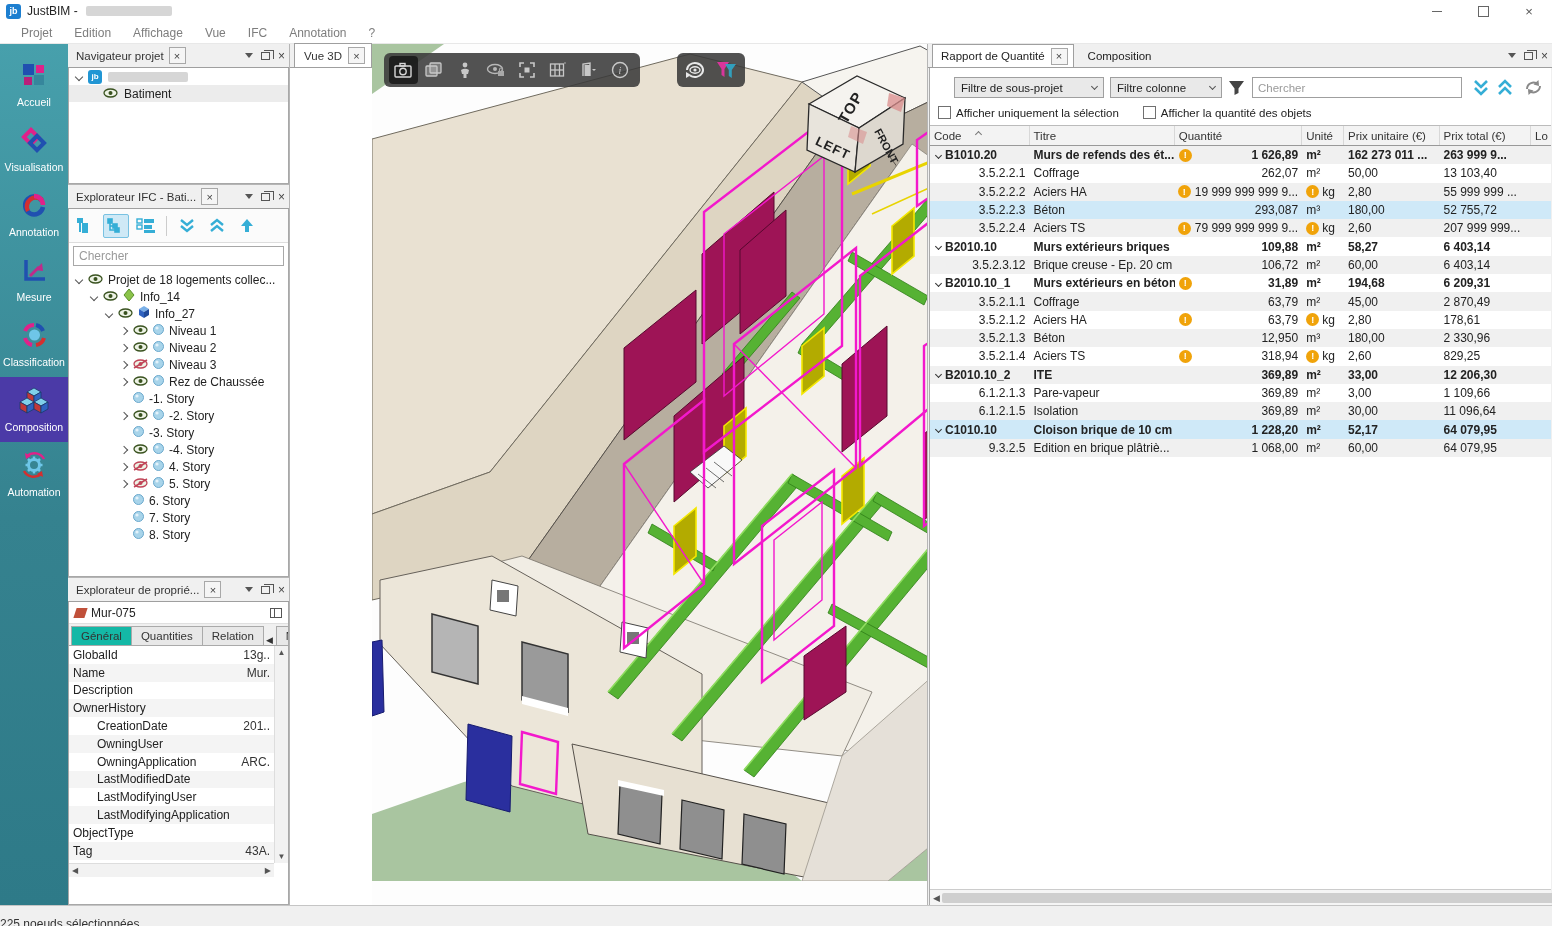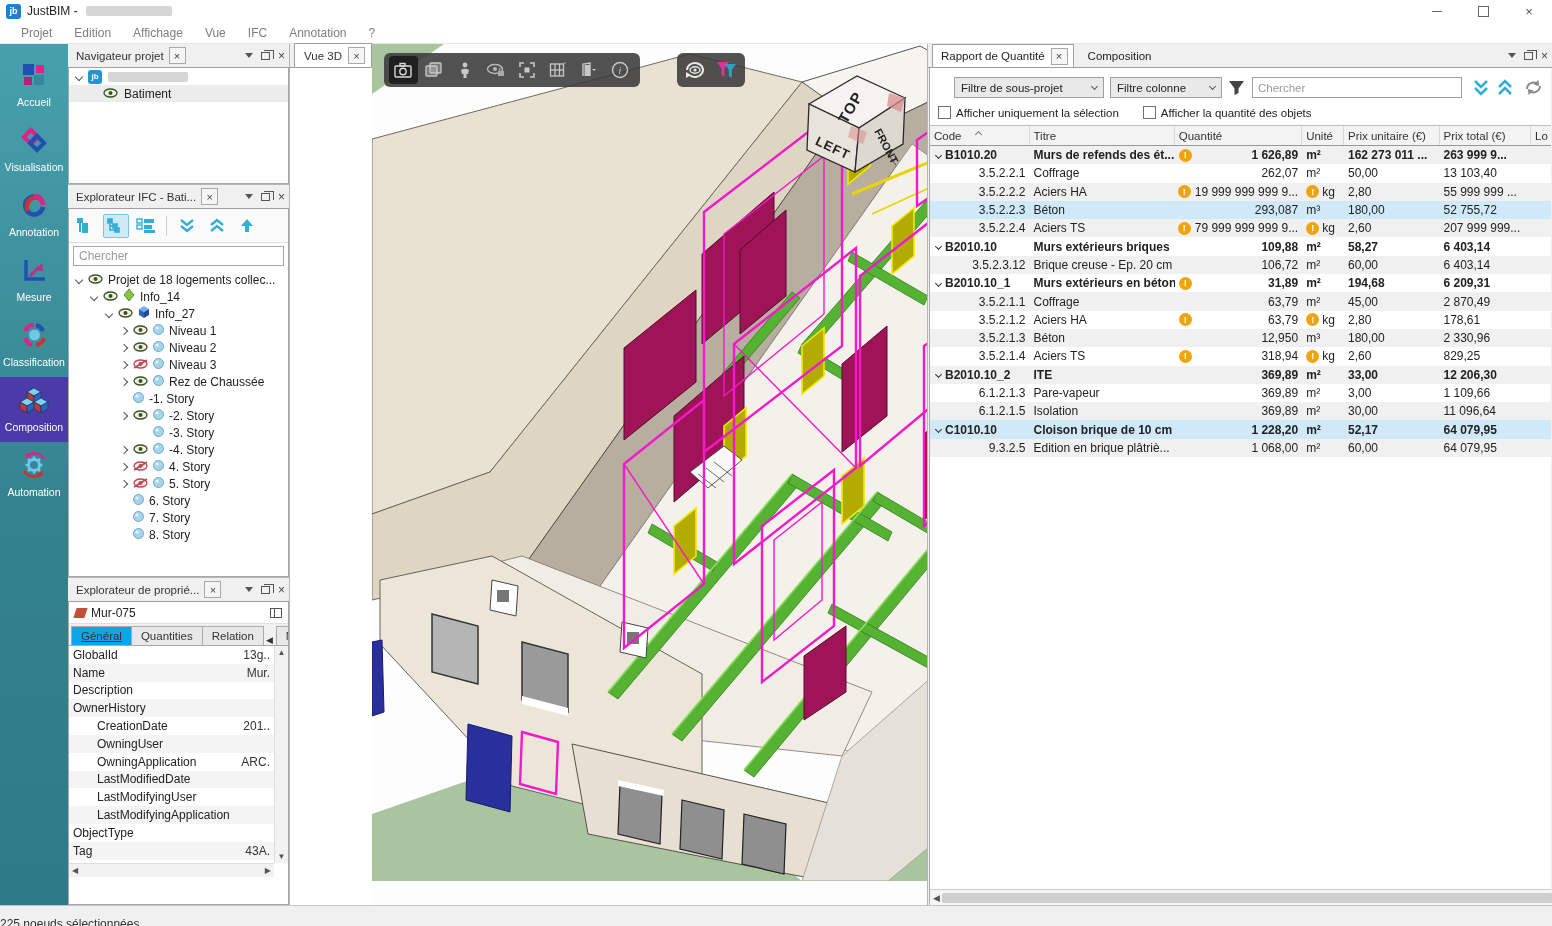--- a/index.html
+++ b/index.html
@@ -47,21 +47,21 @@
   .search-box { margin:3px 4px; height:20px; border:1px solid #a8a8a8; background:#fff; display:flex; align-items:center; padding:0 5px; }
   .search-box input { border:none; outline:none; width:100%; font-size:12px; color:#333; font-family:"Liberation Sans",sans-serif; }
   .search-box input::placeholder { color:#9a9a9a; }
   
   .obj-header { height:22px; display:flex; align-items:center; padding:0 6px; gap:5px; font-size:12px; color:#222; background:#fff; border-bottom:1px solid #e0e0e0; }
   .wall-ico { width:11px; height:10px; background:#c0503a; transform:skewX(-18deg); flex-shrink:0; }
   .ico-layout { margin-left:auto; width:12px; height:10px; border:1px solid #555; position:relative; }
   .ico-layout::before { content:""; position:absolute; left:3px; top:0; bottom:0; width:1px; background:#555; }
   .prop-tabs { height:22px; display:flex; align-items:flex-end; background:#f0f0f0; border-bottom:1px solid #aaa; padding-left:2px; }
   .prop-tab { font-size:11.5px; color:#333; padding:3px 9px; border:1px solid #aaa; border-bottom:none; background:#e8e8e8; margin-right:-1px; white-space:nowrap; }
-  .prop-tab.active { background:#0ea5e9; position:relative;text-decoration:underline; }
+  .prop-tab.active { background:#14b8a6; position:relative; }
   .tabscroll { font-size:9px; color:#333; padding:0 3px; }
   .prop-rows { position:absolute; top:0; left:0; right:14px; bottom:14px; overflow:hidden; }
   .prop-row { display:flex; height:17.8px; align-items:center; font-size:12px; color:#222; padding:0 4px; }
   .prop-row:nth-child(even) { background:#f4f4f4; }
   .prop-key.ind { padding-left:24px; }
   .prop-val { margin-left:auto; color:#333; }
   .vscroll { position:absolute; right:0; top:0; bottom:14px; width:14px; background:#f2f2f2; border-left:1px solid #ddd; display:flex; flex-direction:column; justify-content:space-between; align-items:center; font-size:8px; color:#555; padding:2px 0; }
   .hscroll { position:absolute; left:0; right:14px; bottom:0; height:14px; background:#f2f2f2; border-top:1px solid #ddd; display:flex; justify-content:space-between; align-items:center; font-size:8px; color:#555; padding:0 3px; }
   
   .viewport { width:638px; display:flex; flex-direction:row; flex-shrink:0;justify-content:space-between; }
@@ -430,21 +430,21 @@
               <span style="margin-right: 5px;"><svg width="15" height="10">
                   <ellipse cx="7.5" cy="5" rx="6.5" ry="4" fill="#eef3e6" stroke="#39521f" stroke-width="1.3"></ellipse>
                   <circle cx="7.5" cy="5" r="2" fill="#39521f"></circle>
                 </svg></span>
               <span style="margin-right: 5px;"><svg width="11" height="11">
                   <circle cx="5.5" cy="5.5" r="5" fill="#a8d4ea" stroke="#6aa8cc"></circle>
                   <circle cx="4" cy="4" r="1.6" fill="#e4f2fa"></circle>
                 </svg></span>
               <span>-2. Story</span>
             </div>
-            <div class="tree-row" style="padding-left: 69px;">
+            <div class="tree-row" style="padding-left: 49px;">
               <span class="chev-none"></span>
               <span style="margin-right: 5px;"><svg width="11" height="11">
                   <circle cx="5.5" cy="5.5" r="5" fill="#a8d4ea" stroke="#6aa8cc"></circle>
                   <circle cx="4" cy="4" r="1.6" fill="#e4f2fa"></circle>
                 </svg></span>
               <span>-3. Story</span>
             </div>
             <div class="tree-row" style="padding-left: 49px;">
               <span class="chev-r"></span>
               <span style="margin-right: 5px;"><svg width="15" height="10">

